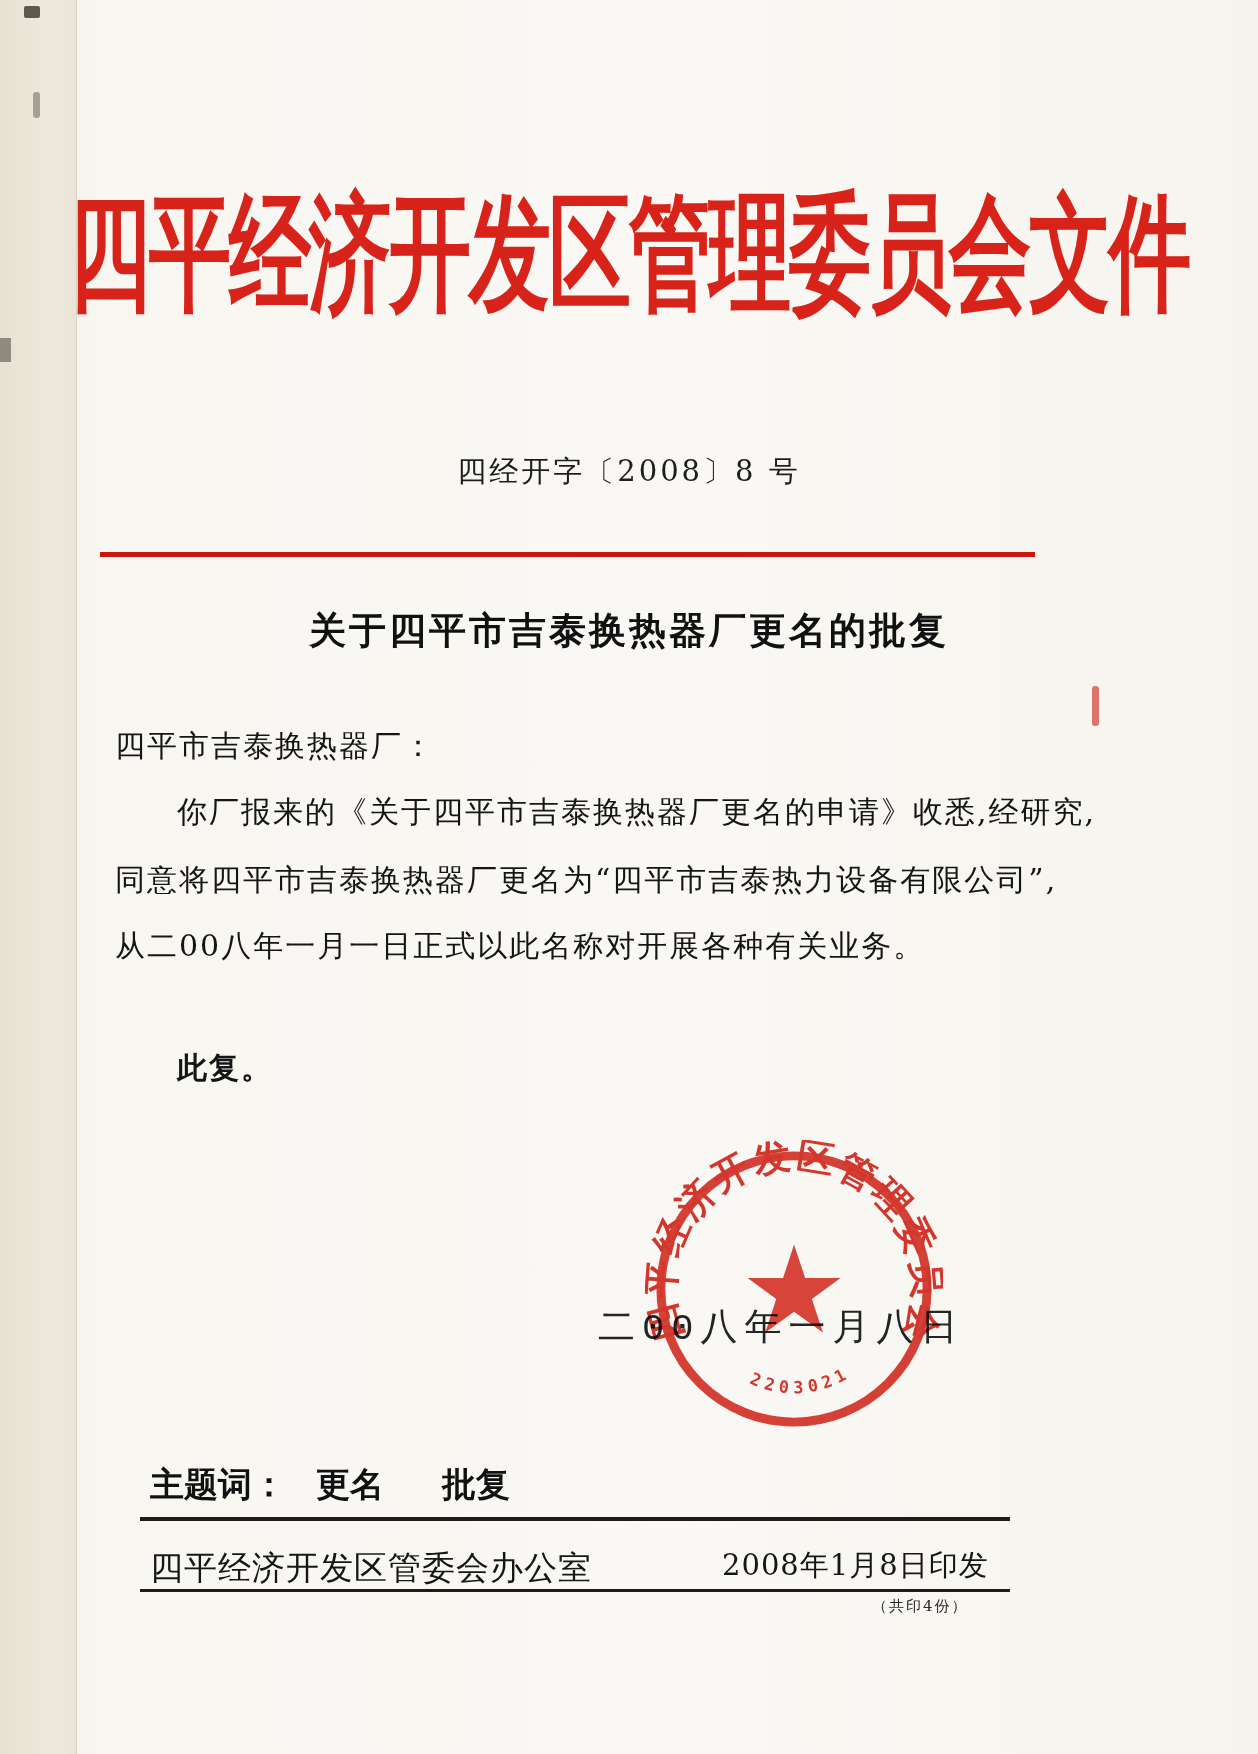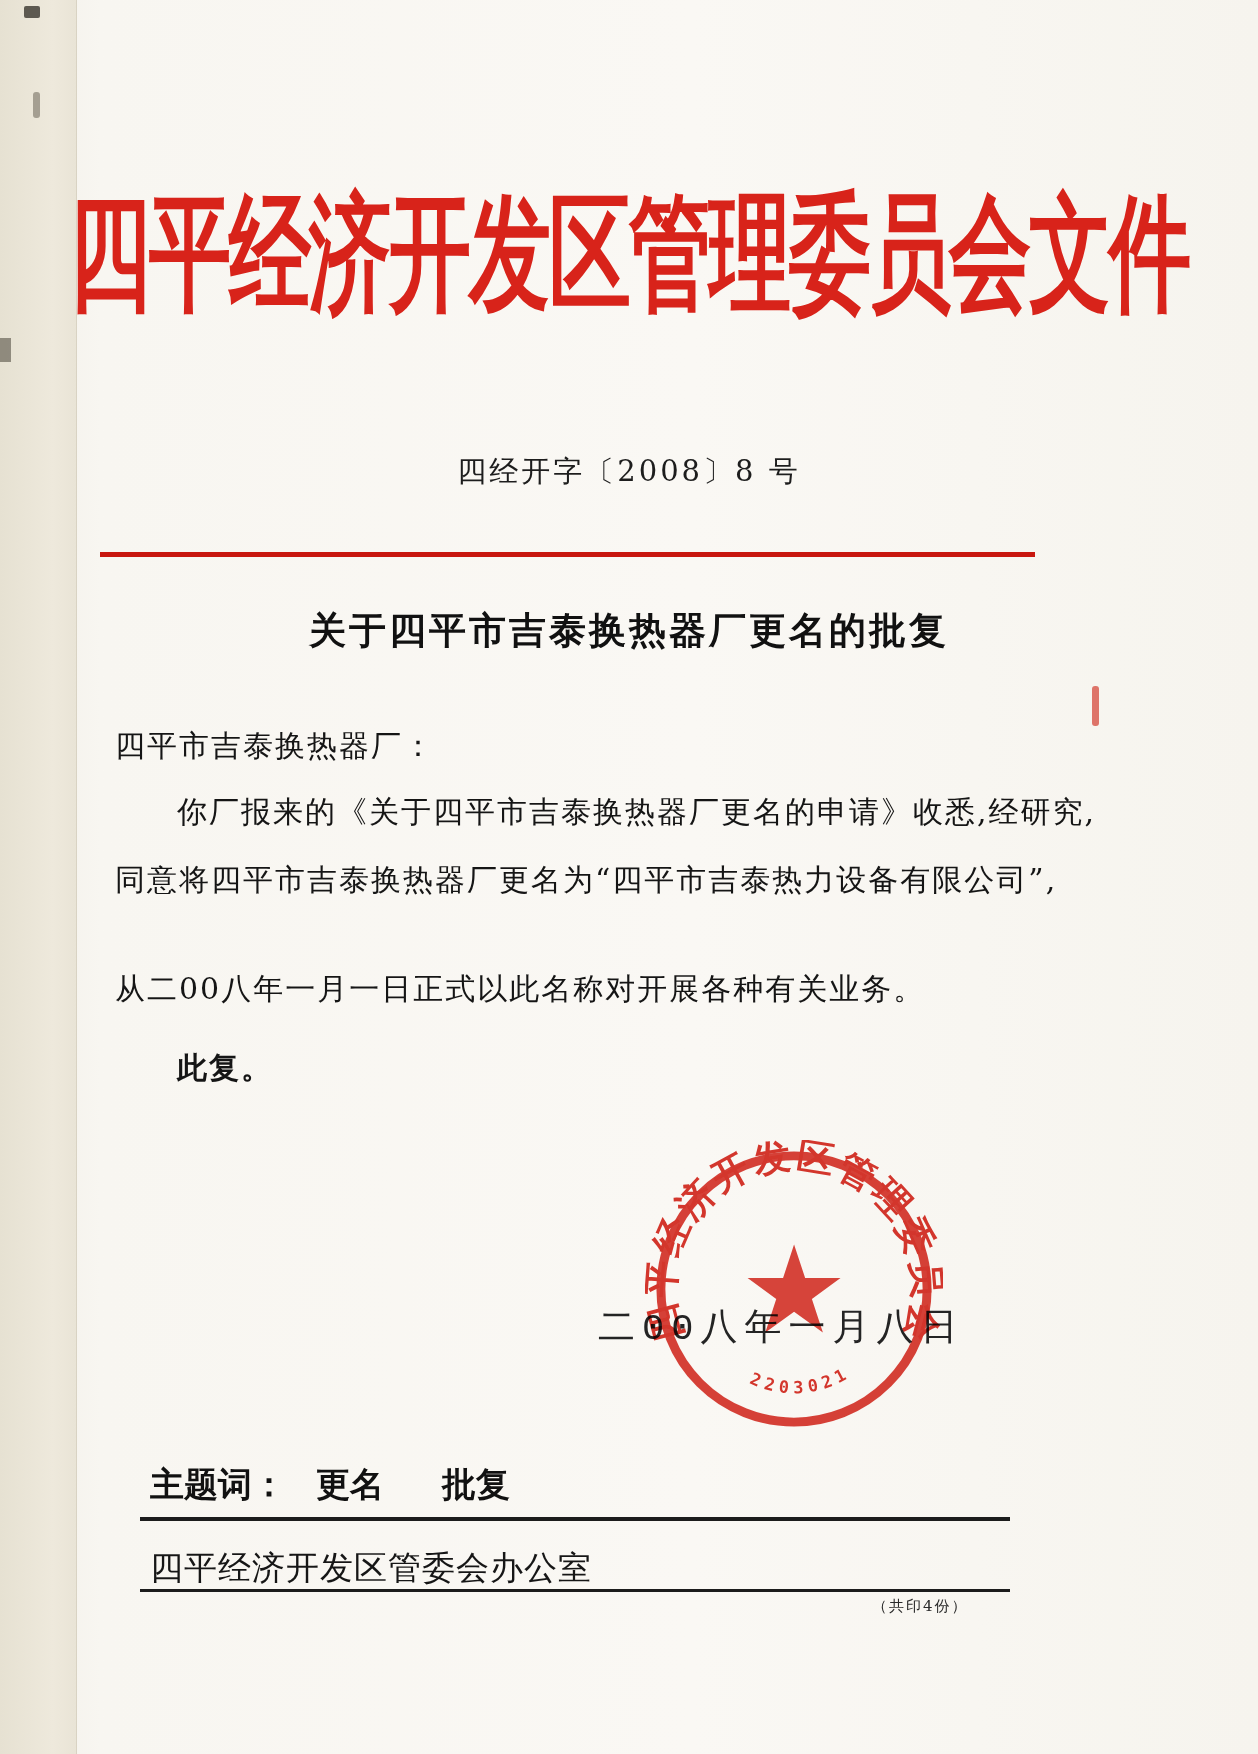--- a/index.html
+++ b/index.html
@@ -58,21 +58,21 @@
     position: absolute; left: 115px; width: 960px;
     font-size: 30px; color: #151515;
     font-family: "DejaVu Serif", serif;
     letter-spacing: 2px;
     white-space: nowrap;
   }
   .indent { padding-left: 62px; }
   .l-salutation { top: 726px; }
   .l-p1 { top: 792px; }
   .l-p2 { top: 860px; }
-  .l-p3 { top: 969px; }
+  .l-p3 { top: 926px; }
   .l-closing { top: 1048px; font-weight: bold; }
 
   .date-line {
     position: absolute; top: 1302px; left: 598px;
     font-size: 37px; color: #242424;
     font-family: Liberation Mono, monospace;
     letter-spacing: 7px;
     white-space: nowrap;
   }
   .seal-wrap {
@@ -158,18 +158,19 @@
     </svg>
   </div>
 
   <div class="keywords">
     <span class="kw-label">主题词：</span><span class="kw-term1">更名</span><span>批复</span>
   </div>
 
   <div class="black-rule-top"></div>
 
   <div class="footer-office">四平经济开发区管委会办公室</div>
+  <div class="footer-date">2008年1月8日印发</div>
 
   <div class="black-rule-bottom"></div>
 
   <div class="copies-note">（共印4份）</div>
 
 </div>
 
 </body></html>

